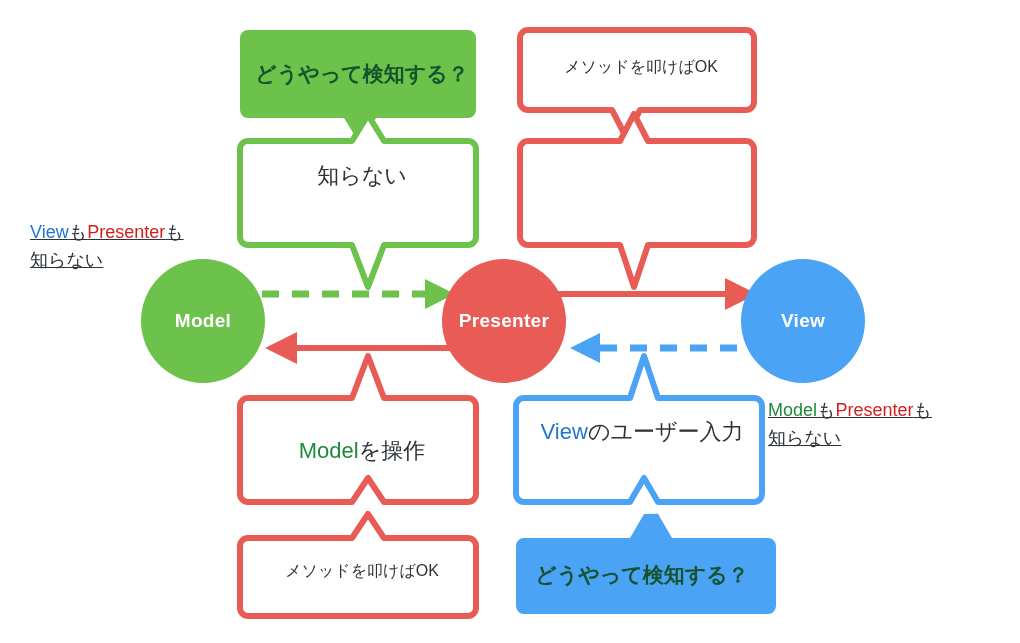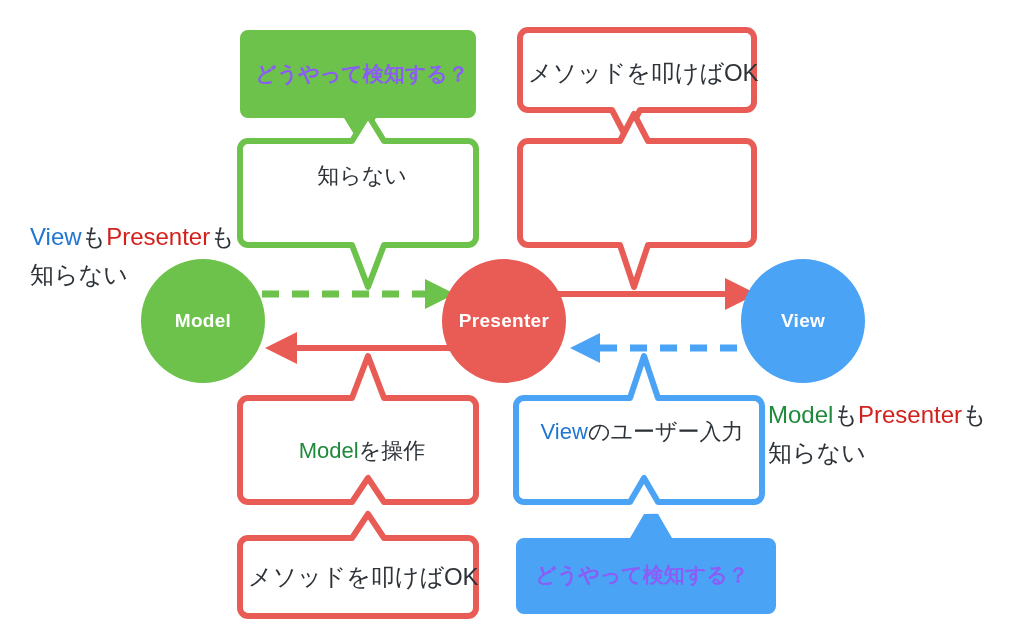--- a/index.html
+++ b/index.html
@@ -19,25 +19,25 @@
     font-size:19px;letter-spacing:.3px;
     text-align:center;
   }
 
   .bubble-text{
     text-align:center;
     color:#2d3338;
     line-height:1.62;
   }
   .bubble-text.big{font-size:22px;}
-  .bubble-text.mid{font-size:24px;}
-  .bubble-text.white{color:#8b5cf6;font-weight:bold;font-size:21px;}
+  .bubble-text.mid{font-size:16px;}
+  .bubble-text.white{color:#14532d;font-weight:bold;font-size:21px;}
 
   .note{
-    font-size:24px;line-height:1.58;color:#2d3338;
+    font-size:18px;line-height:1.58;color:#2d3338;text-decoration:underline;
   }
   .c-green{color:#1e8a3c;}
   .c-red{color:#d3201c;}
   .c-blue{color:#2176d2;}
   .c-dark{color:#2d3338;}
 </style>
 </head>
 <body>
 
 <div id="stage">

